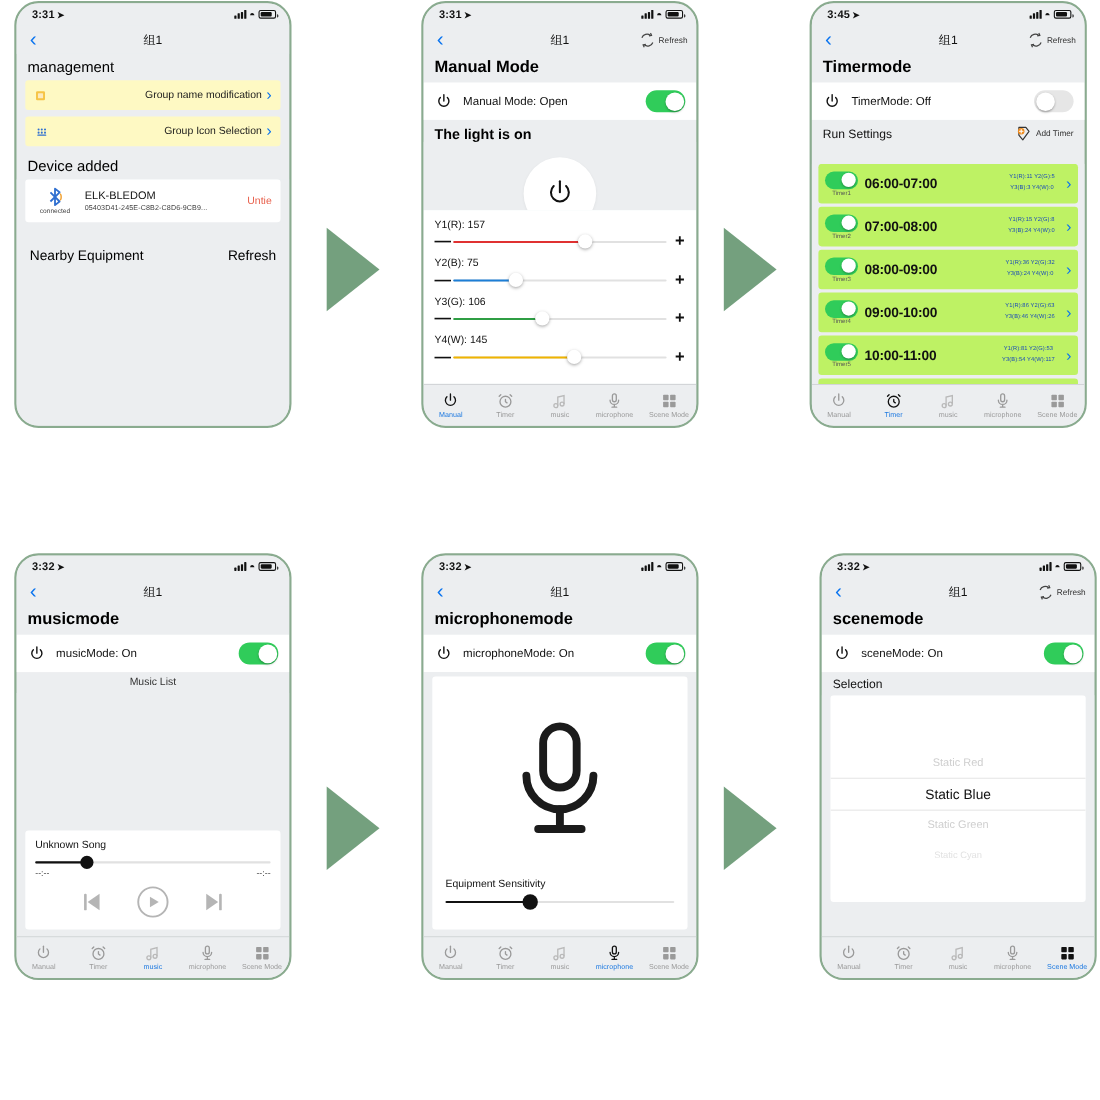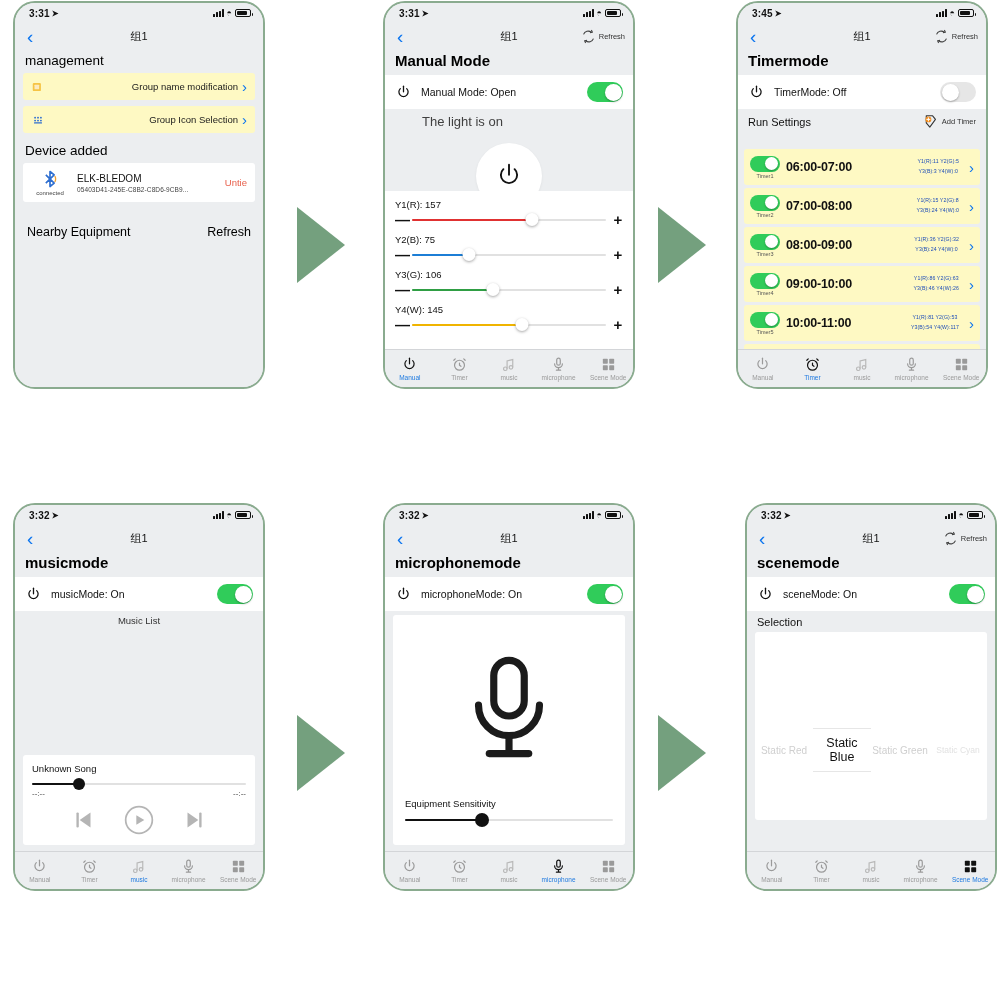--- a/index.html
+++ b/index.html
@@ -175,23 +175,22 @@
   .dev-mac { font-size: 6.5px; color: #444; margin-top: 2px; letter-spacing: .1px; }
   .untie { color: #e8604c; font-size: 9.5px; margin-left: auto; }
   .nearby-row {
     display: flex; align-items: center; justify-content: space-between;
     padding: 0 12px; font-size: 12.5px; color: #000;
     position: absolute; left: 0; right: 0; bottom: 148px;
   }
 
   
   .light-on {
-    font-size: 13px; font-weight: 400; color: #404040;
+    font-size: 13px; font-weight: 700; color: #000000;
     padding: 5px 10px 0;
-    margin-left: 27px;
   }
   .big-power {
     width: 66px; height: 66px; border-radius: 50%;
     background: #fff; margin: 14px auto 0;
     display: flex; align-items: center; justify-content: center;
     box-shadow: 0 1px 3px rgba(0,0,0,.06);
   }
   .big-power svg { width: 30px; height: 30px; }
   .sliders-card {
     background: #fff; padding: 8px 10px 10px;
@@ -213,21 +212,21 @@
   
   .run-row {
     display: flex; align-items: center; justify-content: space-between;
     padding: 4px 10px 19px;
   }
   .run-label { font-size: 11px; color: #111; }
   .add-timer { display: flex; align-items: center; gap: 3px; }
   .add-timer svg { width: 17px; height: 17px; }
   .add-timer span { font-size: 7.5px; color: #333; }
   .timer-card {
-    background: #fef9c3; margin: 0 6px 3px; border-radius: 3px;
+    background: #bef264; margin: 0 6px 3px; border-radius: 3px;
     display: flex; align-items: center; padding: 3px 6px; gap: 6px;
     height: 36px;
     justify-content: space-between;
   }
   .t-toggle-wrap { display: flex; flex-direction: column; align-items: center; }
   .t-toggle {
     width: 30px; height: 16px; border-radius: 8px; background: #30cc5a;
     position: relative;
   }
   .t-toggle::after {
@@ -273,21 +272,21 @@
   .mic-sens { font-size: 9.5px; color: #111; padding: 0 12px 0; }
   .mic-slider { margin: 10px 12px 24px; height: 2px; background: #e1e1e1; position: relative; border-radius: 2px; }
   .mic-slider .mf { position:absolute; left:0; top:0; height:2px; background:#111; border-radius:2px; }
   .mic-slider .mk { position:absolute; top:-6px; width:14px; height:14px; border-radius:50%; background:#111; transform:translateX(-7px); }
 
   
   .settings-label { font-size: 11px; color: #111; padding: 5px 10px 4px; }
   .scene-picker {
     position: absolute; left: 8px; right: 8px; top: 0; height: 188px;
     background: #fff; border-radius: 3px; overflow: hidden;
-    display: flex; flex-direction: row; align-items: center;
+    display: flex; flex-direction: column; align-items: center;
     padding-top: 48px;
   }
   .scene-item { width: 100%; text-align: center; font-size: 10px; color: #b6b6b6; padding: 8px 0; }
   .scene-item.sel { color: #111; font-size: 12.5px; font-weight: 400; border-top: 1px solid #e6e6e6; border-bottom: 1px solid #e6e6e6; padding: 7px 0;}
   .scene-item.fade { color: #cfcfcf; }
   .scene-item.fade2 { color: #e2e2e2; font-size: 8.5px; }
 </style>
 </head>
 <body>
 

